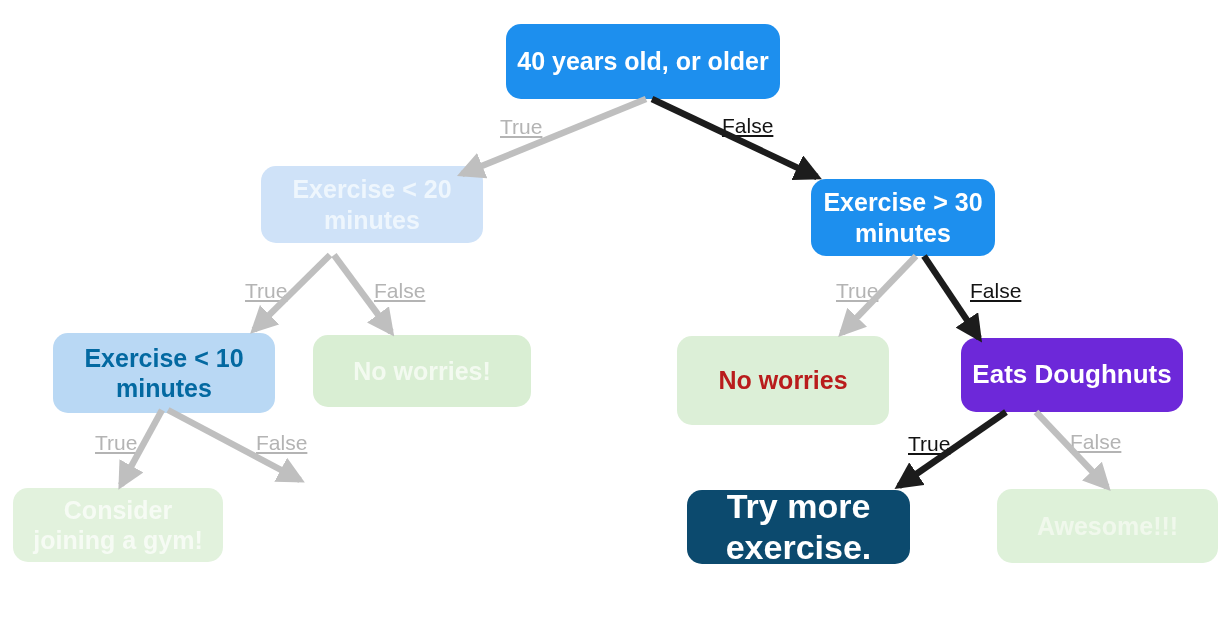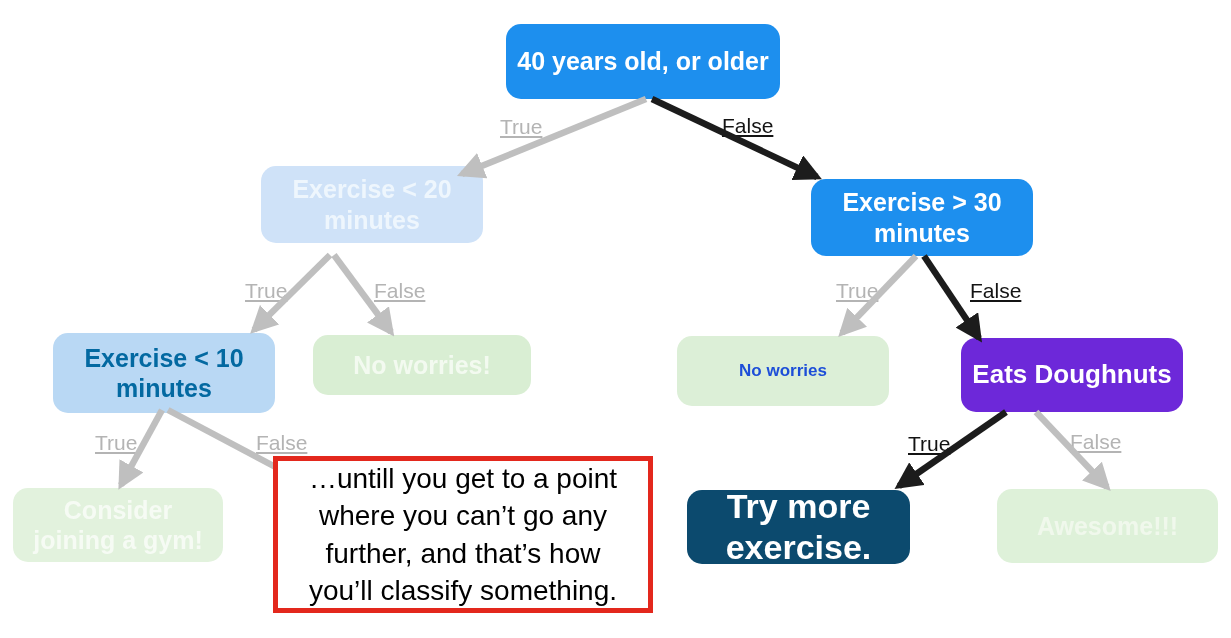--- a/index.html
+++ b/index.html
@@ -80,45 +80,39 @@
         <line x1="168" y1="410" x2="300" y2="480" stroke="#bfbfbf" stroke-width="6.5" marker-end="url(#arrow-gray)"></line>
         <line x1="1006" y1="412" x2="899" y2="486" stroke="#1c1c1c" stroke-width="6.5" marker-end="url(#arrow-black)"></line>
         <line x1="1036" y1="412" x2="1107" y2="487" stroke="#bfbfbf" stroke-width="6.5" marker-end="url(#arrow-gray)"></line>
       </g>
   </svg>
 
   <div id="nodes-root">
       <div class="node" style="left: 506px; top: 24px; width: 274px; height: 75px; background: rgb(29, 143, 238); color: rgb(255, 255, 255); font-size: 25px;">40 years old, or older</div>
       <div class="node" style="left: 221px; top: 166px; width: 222px; height: 77px; background: rgb(207, 226, 248); color: rgb(238, 246, 253); font-size: 25px; margin-left: 40px;">Exercise &lt; 20
 minutes</div>
-      <div class="node" style="left: 811px; top: 179px; width: 222px; height: 77px; background: rgb(29, 143, 238); color: rgb(255, 255, 255); font-size: 25px;">Exercise &gt; 30
+      <div class="node" style="left: 811px; top: 179px; width: 184px; height: 77px; background: rgb(29, 143, 238); color: rgb(255, 255, 255); font-size: 25px;">Exercise &gt; 30
 minutes</div>
       <div class="node" style="left: 53px; top: 333px; width: 222px; height: 80px; background: rgb(185, 216, 244); color: #0369a1; font-size: 25px;">Exercise &lt; 10
 minutes</div>
-      <div class="node" style="left: 313px; top: 335px; width: 218px; height: 60px; background: rgb(217, 238, 211); color: rgb(243, 250, 240); font-size: 25px;">No worries!</div>
-      <div class="node" style="left: 677px; top: 336px; width: 212px; height: 70px; background: rgb(220, 239, 215); color: #1d4ed8; font-size: 17px;">No worries</div>
+      <div class="node" style="left: 313px; top: 335px; width: 218px; height: 72px; background: rgb(217, 238, 211); color: rgb(243, 250, 240); font-size: 25px;">No worries!</div>
+      <div class="node" style="left: 677px; top: 336px; width: 212px; height: 89px; background: rgb(220, 239, 215); color: #b91c1c; font-size: 25px;">No worries</div>
       <div class="node" style="left: 961px; top: 338px; width: 222px; height: 74px; background: #6d28d9; color: rgb(255, 255, 255); font-size: 26px;">Eats Doughnuts</div>
       <div class="node" style="left: 13px; top: 488px; width: 210px; height: 74px; background: rgb(226, 242, 221); color: rgb(246, 251, 244); font-size: 25px;">Consider
 joining a gym!</div>
       <div class="node" style="left: 687px; top: 490px; width: 223px; height: 74px; background: #0c4a6e; color: rgb(255, 255, 255); font-size: 34px;">Try more
 exercise.</div>
       <div class="node" style="left: 997px; top: 489px; width: 221px; height: 74px; background: rgb(222, 241, 217); color: rgb(240, 248, 236); font-size: 25px;">Awesome!!!</div>
     </div>
   <div id="labels-root">
       <div class="edge-label" style="left: 500px; top: 115px; color: rgb(180, 180, 180);">True</div>
       <div class="edge-label" style="left: 722px; top: 114px; color: rgb(20, 20, 20);">False</div>
       <div class="edge-label" style="left: 245px; top: 279px; color: rgb(180, 180, 180);">True</div>
       <div class="edge-label" style="left: 374px; top: 279px; color: rgb(180, 180, 180);">False</div>
       <div class="edge-label" style="left: 836px; top: 279px; color: rgb(180, 180, 180);">True</div>
       <div class="edge-label" style="left: 970px; top: 279px; color: rgb(20, 20, 20);">False</div>
       <div class="edge-label" style="left: 95px; top: 431px; color: rgb(180, 180, 180);">True</div>
       <div class="edge-label" style="left: 256px; top: 431px; color: rgb(180, 180, 180);">False</div>
       <div class="edge-label" style="left: 908px; top: 432px; color: rgb(20, 20, 20);">True</div>
       <div class="edge-label" style="left: 1070px; top: 430px; color: rgb(180, 180, 180);">False</div>
     </div>
 
-  <div class="note" id="annotation-note" style="left: 273px; top: 456px; width: 380px; height: 157px; border: 5px solid rgb(227, 40, 29); background: rgb(255, 255, 255);">
-    <span style="color: rgb(0, 0, 0);">…untill you get to a point
-where you can’t go any
-further, and that’s how
-you’ll classify something.</span>
-  </div>
 </div>
 
 </body></html>

